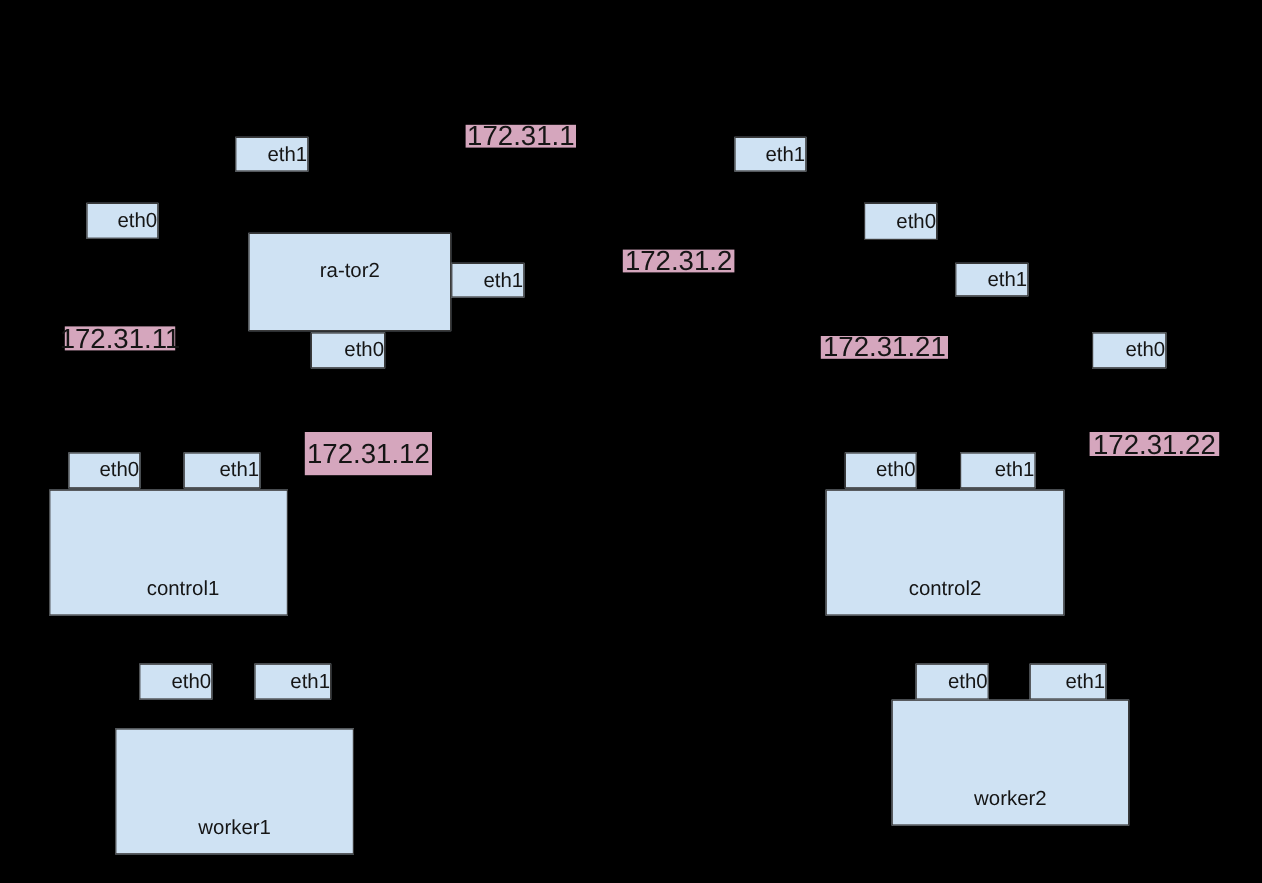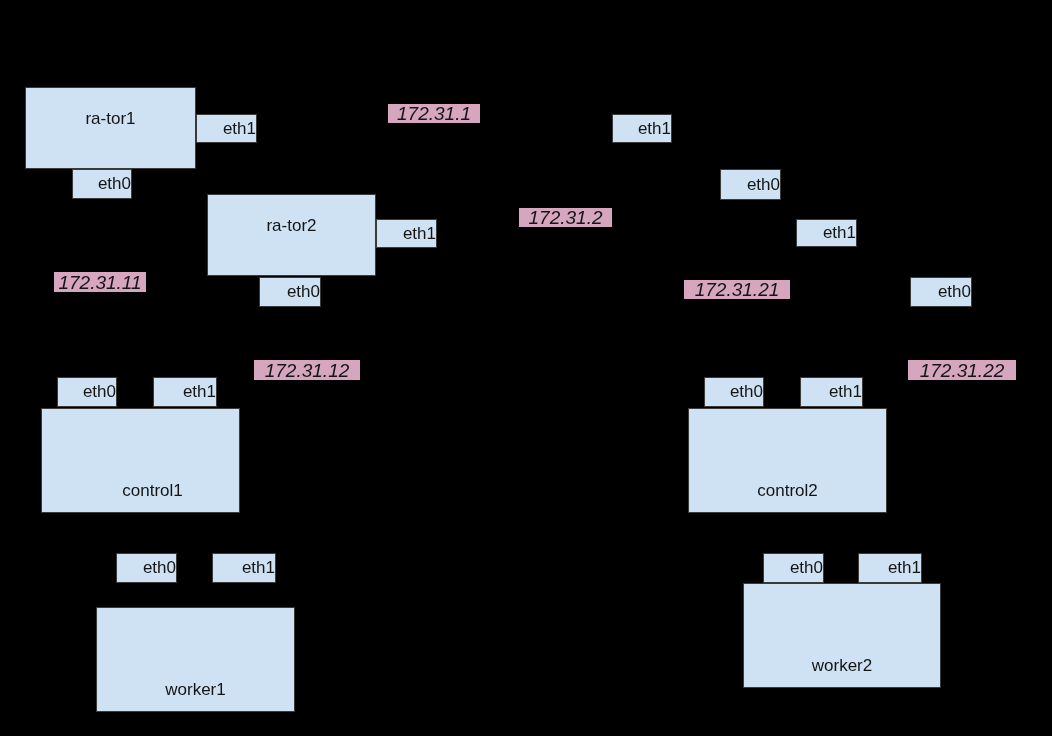--- a/index.html
+++ b/index.html
@@ -42,34 +42,30 @@
     line-height: 18px;
   }
   .ip {
     position: absolute;
     box-sizing: border-box;
     background: var(--ip-fill, #d5a6bd);
     display: flex;
     align-items: center;
     justify-content: center;
     z-index: 3;
-    font-size: 19px;
+    font-size: 23px;
     line-height: 19px;
     white-space: nowrap;
-    font-style: italic;
   }
 </style>
 </head>
 <body>
 
 <div class="canvas">
 
-  <div class="node tor" style="left:25px; top:87px; width:171px; height:82px;">
-    <span>ra-tor1</span>
-  </div>
   <div class="node tor" style="left:207px; top:194px; width:169px; height:82px;">
     <span>ra-tor2</span>
   </div>
   <div class="node host" style="left:41px; top:408px; width:199px; height:105px;padding-left:24px;">
     <span>control1</span>
   </div>
   <div class="node host" style="left:688px; top:408px; width:199px; height:105px;">
     <span>control2</span>
   </div>
   <div class="node host" style="left:96px; top:583px; width:199px; height:105px;margin-top:24px;">
@@ -130,21 +126,21 @@
 
   <div class="ip" style="left:388px; top:104px; width:92px; height:19px;">
     <span>172.31.1</span>
   </div>
   <div class="ip" style="left:519px; top:208px; width:93px; height:19px;">
     <span>172.31.2</span>
   </div>
   <div class="ip" style="left:54px; top:272px; width:92px; height:20px;">
     <span>172.31.11</span>
   </div>
-  <div class="ip" style="left:254px; top:360px; width:106px; height:20px;">
+  <div class="ip" style="left:254px; top:360px; width:106px; height:36px;">
     <span>172.31.12</span>
   </div>
   <div class="ip" style="left:684px; top:280px; width:106px; height:19px;">
     <span>172.31.21</span>
   </div>
   <div class="ip" style="left:908px; top:360px; width:108px; height:20px;">
     <span>172.31.22</span>
   </div>
 
 </div>

